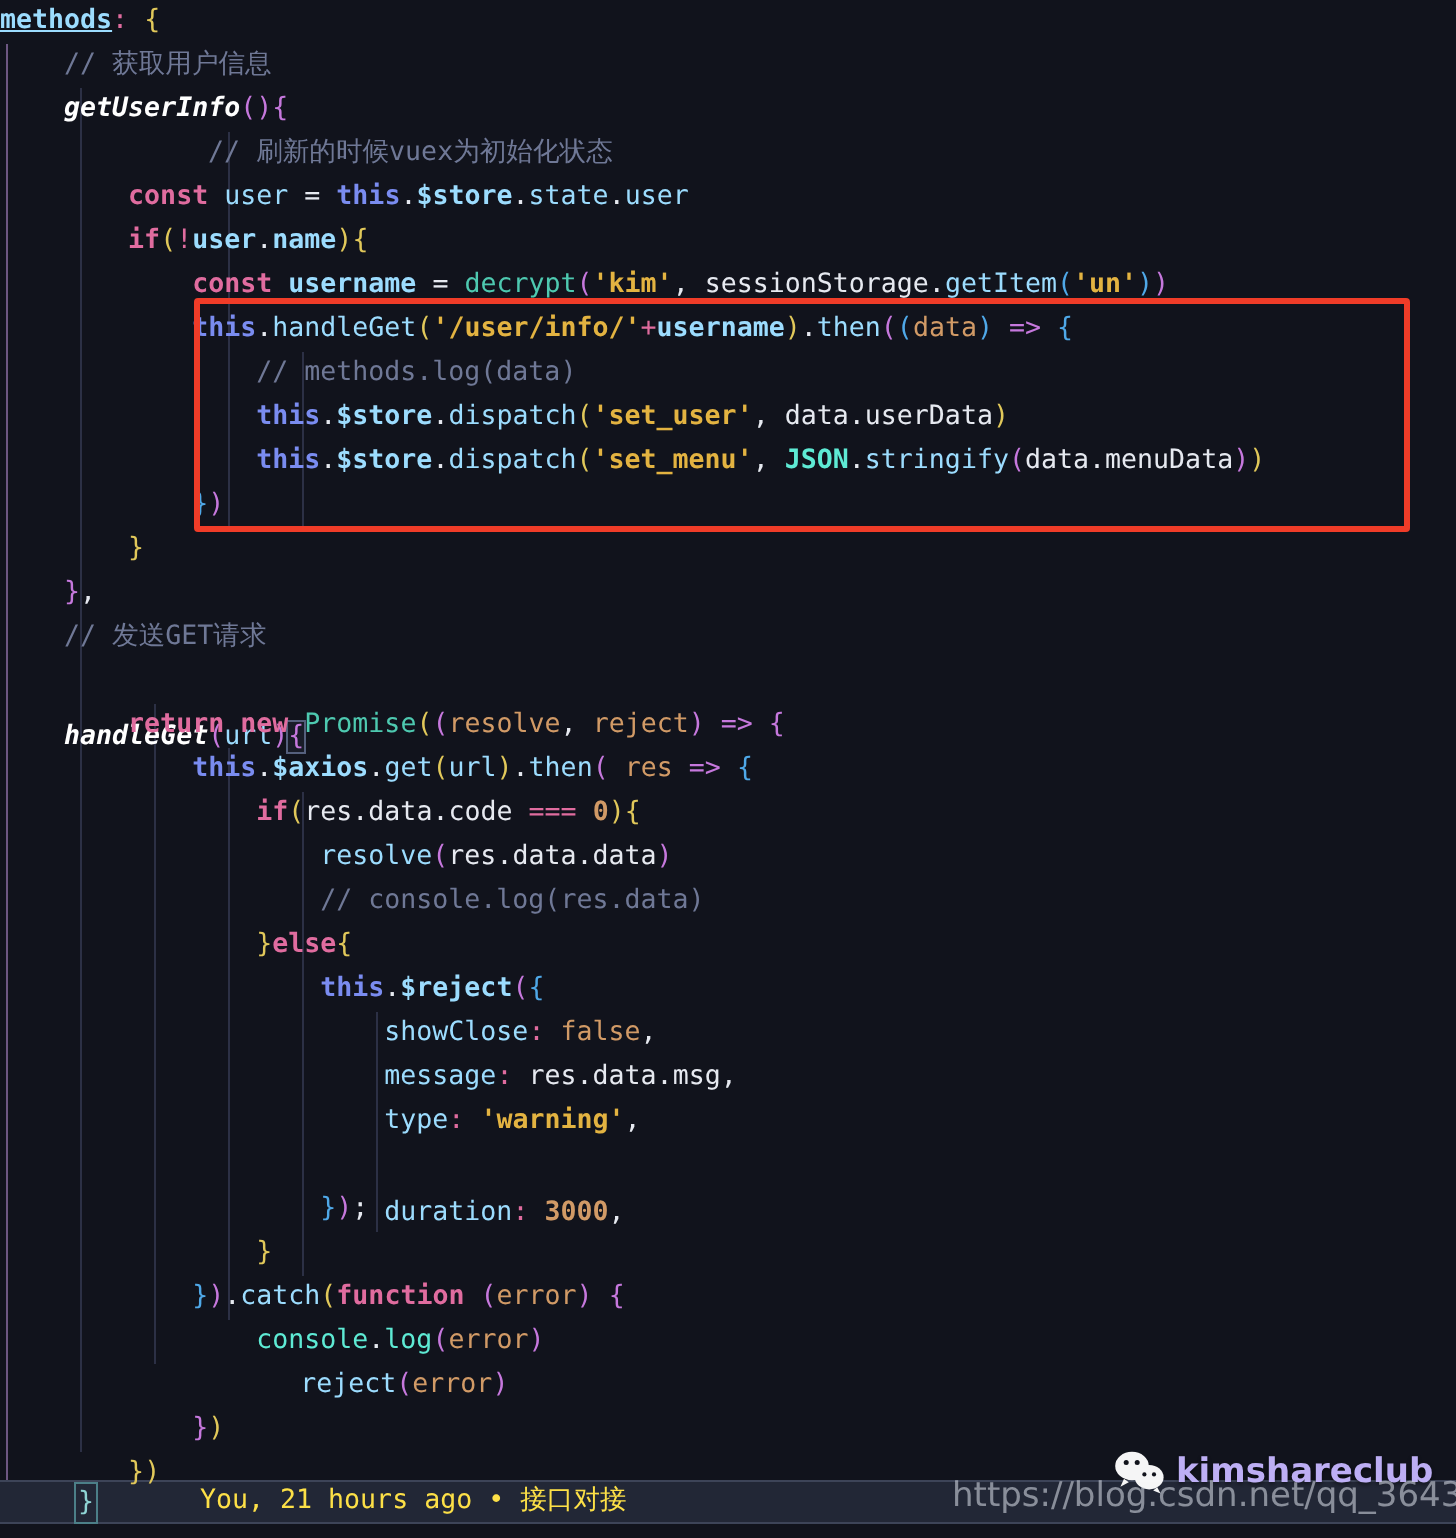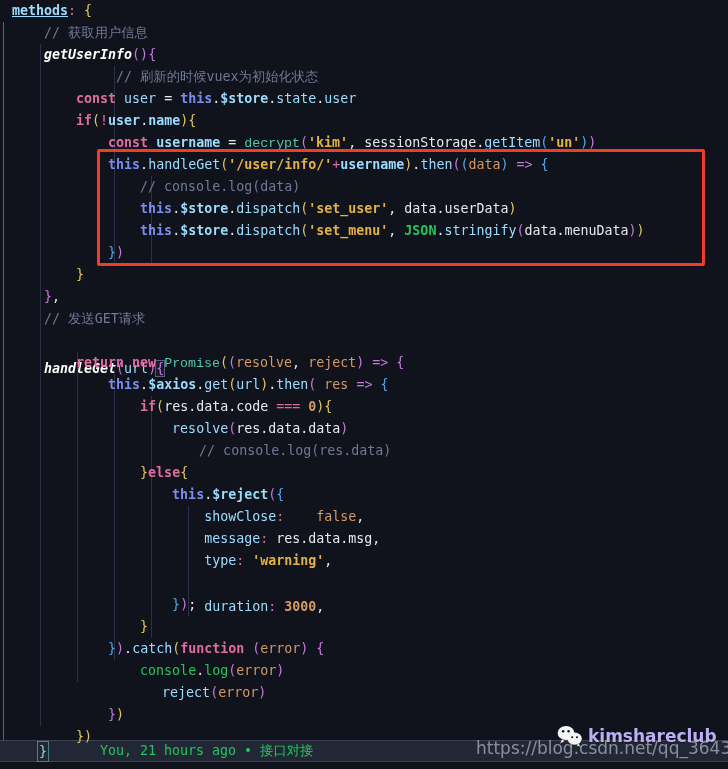--- a/index.html
+++ b/index.html
@@ -30,48 +30,48 @@
     line-height: 22px;
     font-size: 13.3px;
     white-space: pre;
     letter-spacing: 0px;
     color: #c3cae3;
   }
   .line .txt {
     position: relative;
     z-index: 3;
     display: inline-block;
-    padding-left: 12px;
+    padding-left: 0px;
   }
   
   .guides { position: absolute; left:0; top:0; width:728px; height:769px; z-index:1; }
   .guide {
     position: absolute;
     width: 1px;
     background: #2c3045;
   }
   .guide.active {
     background: #6d5782;
   }   
   .kw2      { color: #e06c9f; }
   .var      { color: #9cdcfe; }
   .op       { color: #d7dae0; }
   .this     { color: #7a8cf0; }
-  .fn       { color: #4ec9b0; font-family: Liberation Mono, monospace; }
+  .fn       { color: #4ec9b0; }
   .fngreen  { color: #ffffff; font-style: italic; }
   .str      { color: #e3b341; font-weight: bold; }
   .cmt      { color: #6f7896; }
   .num      { color: #d19a66; }
-  .bool     { color: #d19a66; margin-left: 24px; }
+  .bool     { color: #d19a66; }
   .p1       { color: #e1c85a; }  
   .p2       { color: #c678dd; }  
   .p3       { color: #4fa8e8; }  
   .plain    { color: #d7dae0; }
   .white    { color: #e6e9f0; }
-  .json     { color: #22c55e; }
+  .json     { color: #5eead4; }
   .arrow    { color: #c678dd; }
   .pink     { color: #e06c9f; }
   .bld      { font-weight: bold; }
 
   
   #redbox {
     position: absolute;
     z-index: 6;
     border: 3px solid #f03c28;
     border-radius: 2px;
@@ -96,21 +96,21 @@
     border-top: 1px solid #3d4458;
     border-bottom: 1px solid #3d4458;
     box-sizing: border-box;
   }
   #blame {
     position: absolute;
     z-index: 5;
     height: 22px;
     line-height: 22px;
     font-size: 13.3px;
-    color: #22c55e;
+    color: #fde047;
     white-space: pre;
     font-family: "DejaVu Sans Mono", "Liberation Mono", monospace;
     text-align: right;
   }
   #cursorglyph {
     position: absolute;
     z-index: 5;
     height: 19px;
     line-height: 19px;
     font-size: 13.3px;
@@ -178,21 +178,21 @@
     <div class="line" style="top:66px;position:absolute;left:0;margin-left:40px;"><span class="txt"><span class="cmt">        // </span><span class="cmt cn">刷新的时候</span><span class="cmt">vuex</span><span class="cmt cn">为初始化状态</span></span></div>
 
     <div class="line" style="top:88px;position:absolute;left:0;"><span class="txt"><span class="plain">        </span><span class="kw2 bld">const</span><span class="plain"> </span><span class="var">user</span><span class="plain"> </span><span class="white">=</span><span class="plain"> </span><span class="this bld">this</span><span class="white">.</span><span class="var bld">$store</span><span class="white">.</span><span class="var">state</span><span class="white">.</span><span class="var">user</span></span></div>
 
     <div class="line" style="top:110px;position:absolute;left:0;"><span class="txt"><span class="plain">        </span><span class="kw2 bld">if</span><span class="p1">(</span><span class="pink">!</span><span class="var bld">user</span><span class="white">.</span><span class="var bld">name</span><span class="p1">)</span><span class="p1">{</span></span></div>
 
     <div class="line" style="top:132px;position:absolute;left:0;"><span class="txt"><span class="plain">            </span><span class="kw2 bld">const</span><span class="plain"> </span><span class="var bld">username</span><span class="plain"> </span><span class="white">=</span><span class="plain"> </span><span class="fn">decrypt</span><span class="p2">(</span><span class="str">'kim'</span><span class="white">,</span><span class="plain"> </span><span class="white">sessionStorage</span><span class="white">.</span><span class="var">getItem</span><span class="p3">(</span><span class="str">'un'</span><span class="p3">)</span><span class="p2">)</span></span></div>
 
     <div class="line" style="top:154px;position:absolute;left:0;"><span class="txt"><span class="plain">            </span><span class="this bld">this</span><span class="white">.</span><span class="var">handleGet</span><span class="p1">(</span><span class="str">'/user/info/'</span><span class="pink">+</span><span class="var bld">username</span><span class="p1">)</span><span class="white">.</span><span class="var">then</span><span class="p2">(</span><span class="p3">(</span><span class="num">data</span><span class="p3">)</span><span class="plain"> </span><span class="arrow">=&gt;</span><span class="plain"> </span><span class="p3">{</span></span></div>
 
-    <div class="line" style="top:176px;position:absolute;left:0;"><span class="txt"><span class="cmt">                // console.log(data)</span></span></div>
+    <div class="line" style="top:176px;position:absolute;left:0;"><span class="txt"><span class="cmt">                // methods.log(data)</span></span></div>
 
     <div class="line" style="top:198px;position:absolute;left:0;"><span class="txt"><span class="plain">                </span><span class="this bld">this</span><span class="white">.</span><span class="var bld">$store</span><span class="white">.</span><span class="var">dispatch</span><span class="p1">(</span><span class="str">'set_user'</span><span class="white">,</span><span class="plain"> </span><span class="white">data</span><span class="white">.</span><span class="white">userData</span><span class="p1">)</span></span></div>
 
     <div class="line" style="top:220px;position:absolute;left:0;"><span class="txt"><span class="plain">                </span><span class="this bld">this</span><span class="white">.</span><span class="var bld">$store</span><span class="white">.</span><span class="var">dispatch</span><span class="p1">(</span><span class="str">'set_menu'</span><span class="white">,</span><span class="plain"> </span><span class="json bld">JSON</span><span class="white">.</span><span class="var">stringify</span><span class="p2">(</span><span class="white">data</span><span class="white">.</span><span class="white">menuData</span><span class="p2">)</span><span class="p1">)</span></span></div>
 
     <div class="line" style="top:242px;position:absolute;left:0;"><span class="txt"><span class="plain">            </span><span class="p3">}</span><span class="p2">)</span></span></div>
 
     <div class="line" style="top:264px;position:absolute;left:0;"><span class="txt"><span class="plain">        </span><span class="p1">}</span></span></div>
 
     <div class="line" style="top:286px;position:absolute;left:0;"><span class="txt"><span class="plain">    </span><span class="p2">}</span><span class="white">,</span></span></div>
@@ -202,21 +202,21 @@
     <div class="line" style="top:330px;position:absolute;left:0;margin-top:28px;"><span class="txt"><span class="plain">    </span><span class="fngreen bld">handleGet</span><span class="p2">(</span><span class="var">url</span><span class="p2">)</span><span class="p2 bmatch">{</span></span></div>
 
     <div class="line" style="top:352px;position:absolute;left:0;"><span class="txt"><span class="plain">        </span><span class="kw2 bld">return</span><span class="plain"> </span><span class="kw2 bld">new</span><span class="plain"> </span><span class="fn">Promise</span><span class="p1">(</span><span class="p2">(</span><span class="num">resolve</span><span class="white">,</span><span class="plain"> </span><span class="num">reject</span><span class="p2">)</span><span class="plain"> </span><span class="arrow">=&gt;</span><span class="plain"> </span><span class="p2">{</span></span></div>
 
     <div class="line" style="top:374px;position:absolute;left:0;"><span class="txt"><span class="plain">            </span><span class="this bld">this</span><span class="white">.</span><span class="var bld">$axios</span><span class="white">.</span><span class="var">get</span><span class="p1">(</span><span class="var">url</span><span class="p1">)</span><span class="white">.</span><span class="var">then</span><span class="p2">(</span><span class="plain"> </span><span class="num">res</span><span class="plain"> </span><span class="arrow">=&gt;</span><span class="plain"> </span><span class="p3">{</span></span></div>
 
     <div class="line" style="top:396px;position:absolute;left:0;"><span class="txt"><span class="plain">                </span><span class="kw2 bld">if</span><span class="p1">(</span><span class="white">res</span><span class="white">.</span><span class="white">data</span><span class="white">.</span><span class="white">code</span><span class="plain"> </span><span class="pink">===</span><span class="plain"> </span><span class="num bld">0</span><span class="p1">)</span><span class="p1">{</span></span></div>
 
     <div class="line" style="top:418px;position:absolute;left:0;"><span class="txt"><span class="plain">                    </span><span class="var">resolve</span><span class="p2">(</span><span class="white">res</span><span class="white">.</span><span class="white">data</span><span class="white">.</span><span class="white">data</span><span class="p2">)</span></span></div>
 
-    <div class="line" style="top:440px;position:absolute;left:0;margin-left:27px;"><span class="txt"><span class="cmt">                    // console.log(res.data)</span></span></div>
+    <div class="line" style="top:440px;position:absolute;left:0;"><span class="txt"><span class="cmt">                    // console.log(res.data)</span></span></div>
 
     <div class="line" style="top:462px;position:absolute;left:0;"><span class="txt"><span class="plain">                </span><span class="p1">}</span><span class="kw2 bld">else</span><span class="p1">{</span></span></div>
 
     <div class="line" style="top:484px;position:absolute;left:0;"><span class="txt"><span class="plain">                    </span><span class="this bld">this</span><span class="white">.</span><span class="var bld">$reject</span><span class="p2">(</span><span class="p3">{</span></span></div>
 
     <div class="line" style="top:506px;position:absolute;left:0;"><span class="txt"><span class="plain">                        </span><span class="var">showClose</span><span class="pink">:</span><span class="plain"> </span><span class="bool">false</span><span class="white">,</span></span></div>
 
     <div class="line" style="top:528px;position:absolute;left:0;"><span class="txt"><span class="plain">                        </span><span class="var">message</span><span class="pink">:</span><span class="plain"> </span><span class="white">res</span><span class="white">.</span><span class="white">data</span><span class="white">.</span><span class="white">msg</span><span class="white">,</span></span></div>
 
     <div class="line" style="top:550px;position:absolute;left:0;"><span class="txt"><span class="plain">                        </span><span class="var">type</span><span class="pink">:</span><span class="plain"> </span><span class="str">'warning'</span><span class="white">,</span></span></div>

